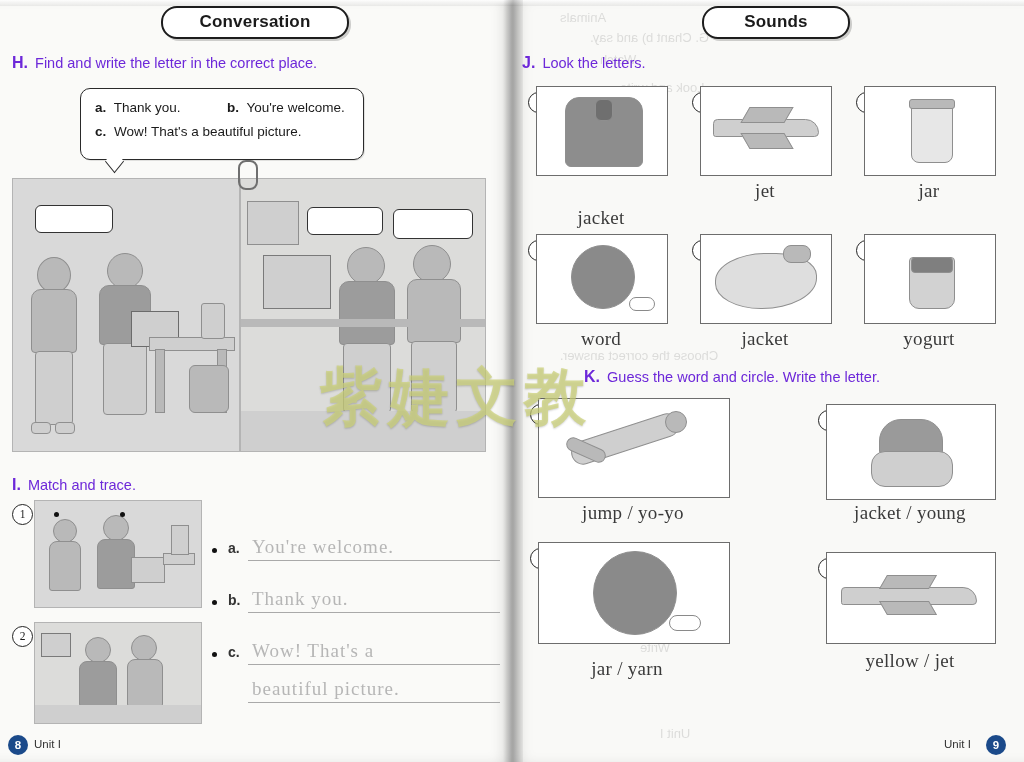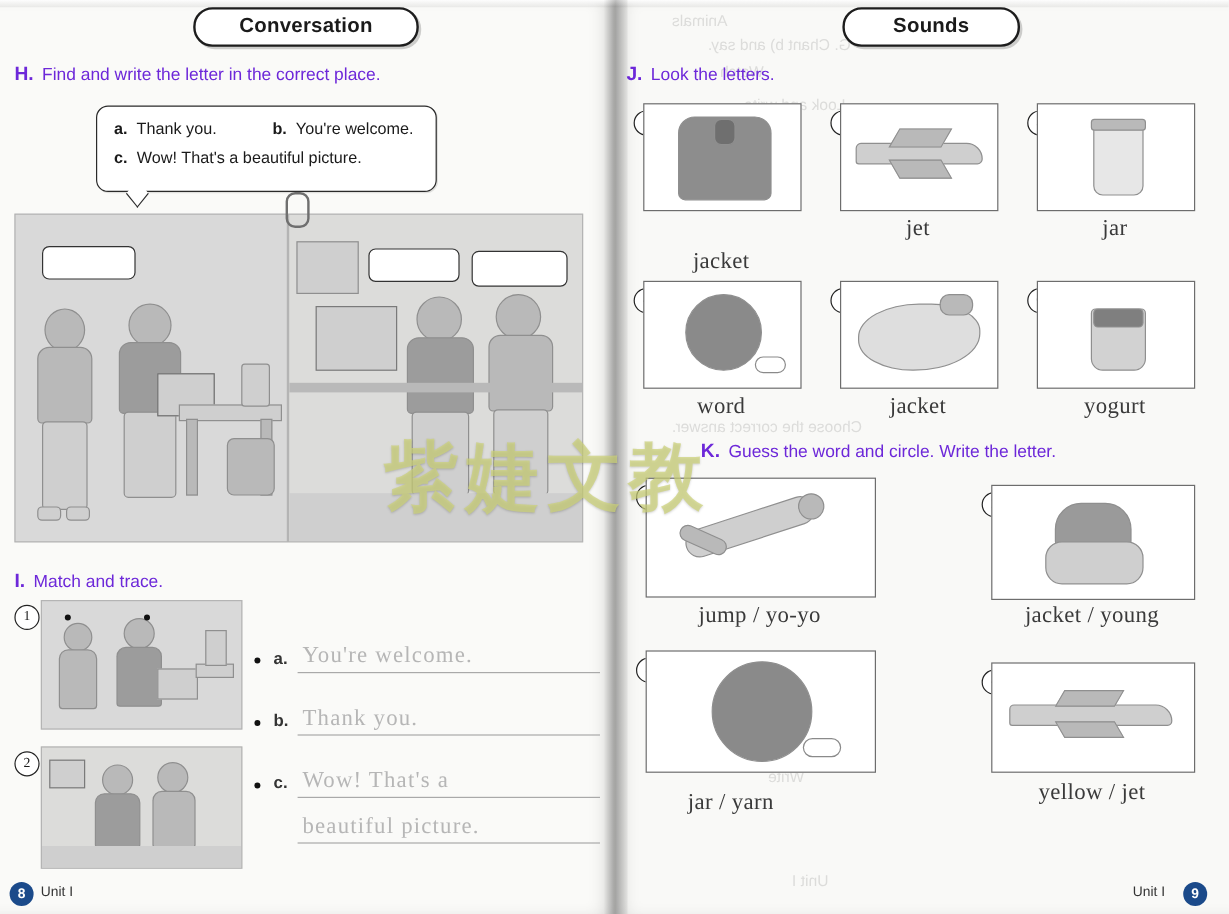--- a/index.html
+++ b/index.html
@@ -422,21 +422,21 @@
     <div class="sil" style="left:52px; top:14px; width:62px; height:34px; border-radius:22px 22px 4px 4px; background:#9a9a9a;"></div>
     <div class="sil light" style="left:44px; top:46px; width:80px; height:34px; border-radius:14px;"></div>
   </div>
   <div class="cell-label" style="left:826px; top:502px; width:168px;">jacket  /  young</div>
 
   <div class="num" style="left:530px; top:548px;">3</div>
   <div class="cell" style="left:538px; top:542px; width:190px; height:100px;">
     <div class="sil dark round" style="left:54px; top:8px; width:82px; height:82px; background:#8a8a8a;"></div>
     <div class="sil" style="left:130px; top:72px; width:30px; height:14px; border-radius:12px; background:none; border:1.4px solid #8a8a8a;"></div>
   </div>
-  <div class="cell-label" style="left:514px; top:658px; width:190px;">jar  /  yarn</div>
+  <div class="cell-label" style="left:532px; top:658px; width:190px;">jar  /  yarn</div>
 
   <div class="num" style="left:818px; top:558px;">4</div>
   <div class="cell" style="left:826px; top:552px; width:168px; height:90px;">
     <div class="sil light" style="left:14px; top:34px; width:134px; height:16px; border-radius:10px 34px 10px 6px;"></div>
     <div class="sil" style="left:56px; top:22px; width:48px; height:12px; transform:skewX(-30deg);"></div>
     <div class="sil" style="left:56px; top:48px; width:48px; height:12px; transform:skewX(30deg);"></div>
   </div>
   <div class="cell-label" style="left:826px; top:650px; width:168px;">yellow  /  jet</div>
 
   <div class="footer" style="left:944px; top:738px;">Unit I</div>

